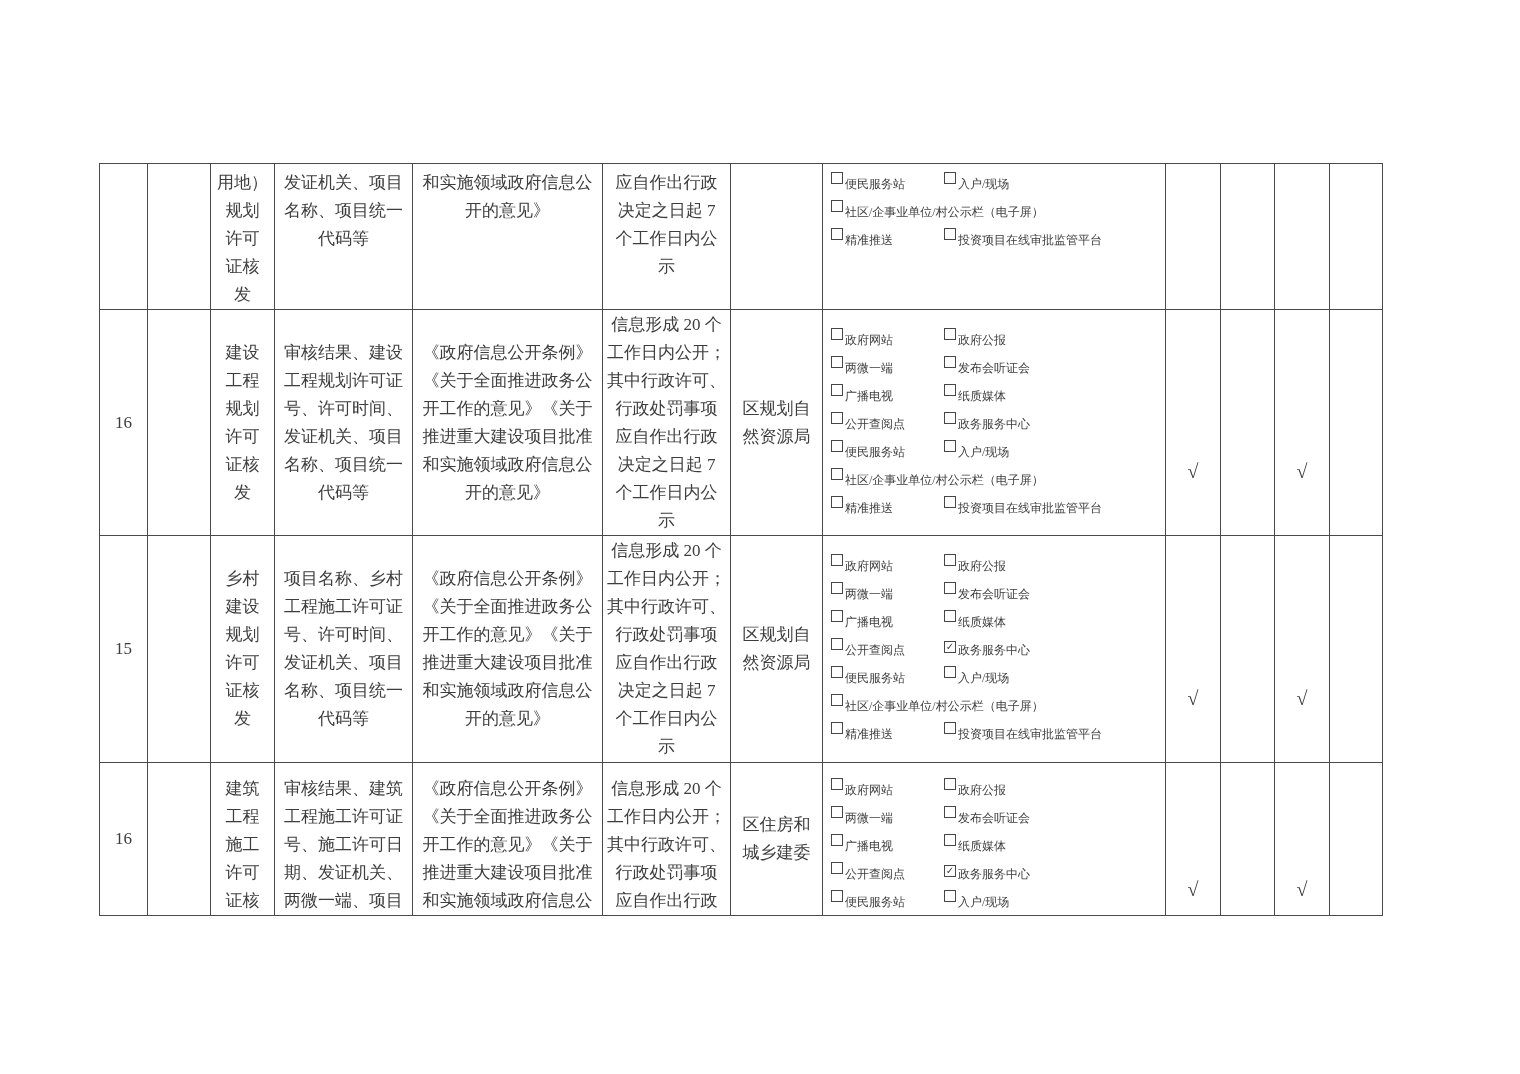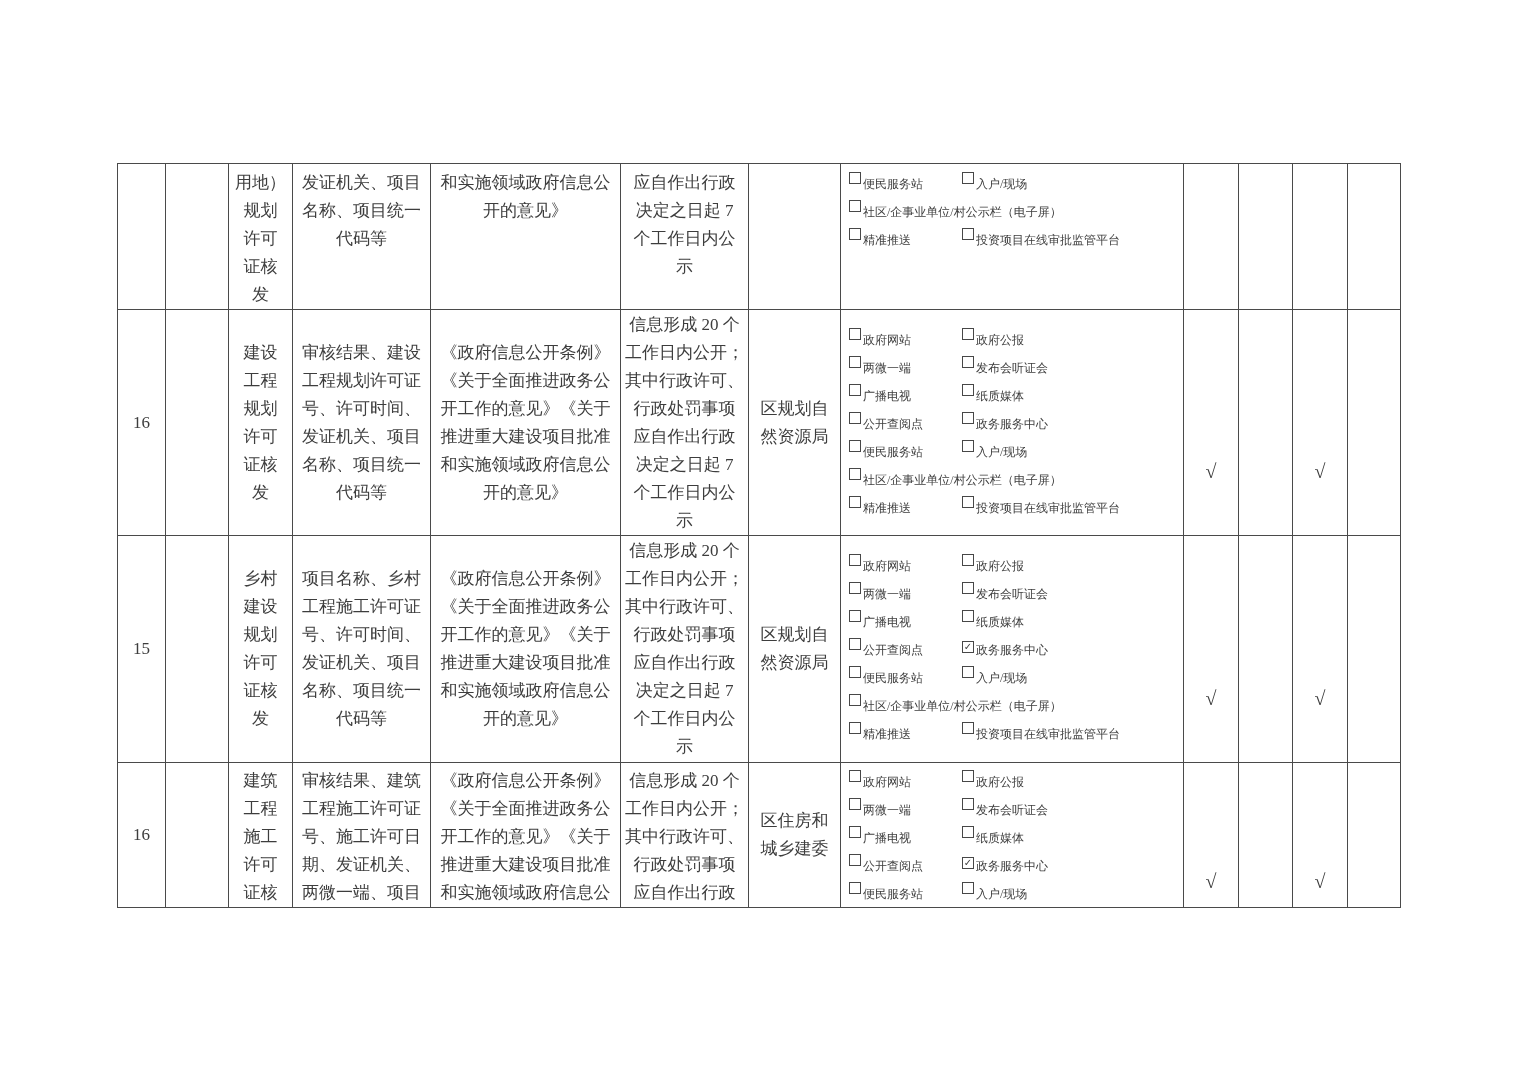--- a/index.html
+++ b/index.html
@@ -1,32 +1,32 @@
 <!DOCTYPE html>
 <html><head>
 <meta charset="utf-8">
 <style>
   html,body{margin:0;padding:0;width:1520px;height:1074px;background:#ffffff;overflow:hidden;}
   body{font-family:"Liberation Serif","DejaVu Serif",serif;color:#3d3d3d;}
-  .sheet{position:absolute;left:117px;top:163px;}
+  .sheet{position:absolute;left:99px;top:163px;}
   table{border-collapse:collapse;table-layout:fixed;}
   td{border:1px solid #4a4a4a;padding:0;font-size:17px;line-height:28px;text-align:center;
      vertical-align:middle;overflow:hidden;color:#3d3d3d;}
   .line{height:28px;white-space:nowrap;}
   
   .c-channels{text-align:left;padding-left:8px;}
   .cb-line{height:28px;white-space:nowrap;}
   .cb-item{display:inline-block;}
   .cb-item.two{min-width:113px;}
   .cb{display:inline-block;width:10px;height:10px;border:1px solid #474747;margin-right:2px;
       vertical-align:4px;font-size:10px;line-height:9px;text-align:center;color:#3d3d3d;}
   .cb-label{font-size:12px;}
   
   tr.partial td{vertical-align:top;padding-top:5px;}
-  tr.r16 td{vertical-align:top;padding-top:4px;}
+  tr.r16 td{vertical-align:top;padding-top:12px;}
   tr.r16 td.c-no, tr.r16 td.c-dept{vertical-align:middle;padding-top:0;}
   
   td.c-mark{font-size:20px;}
   tr.r14 td.c-mark, tr.r15 td.c-mark{vertical-align:bottom;padding-bottom:50px;}
   tr.r16 td.c-mark{vertical-align:bottom;padding-top:0;padding-bottom:12px;}
   tr.partial td.c-mark{vertical-align:middle;}
 </style>
 </head>
 <body>
 

